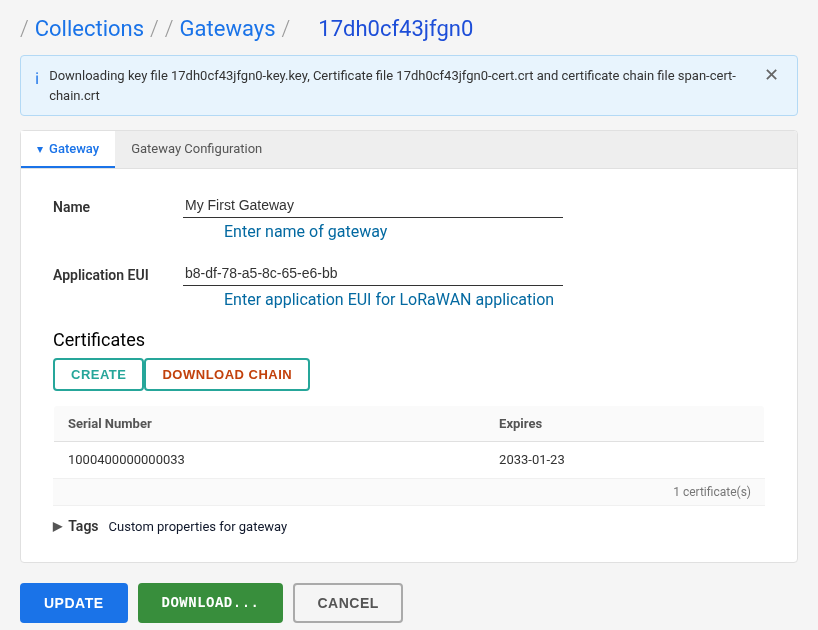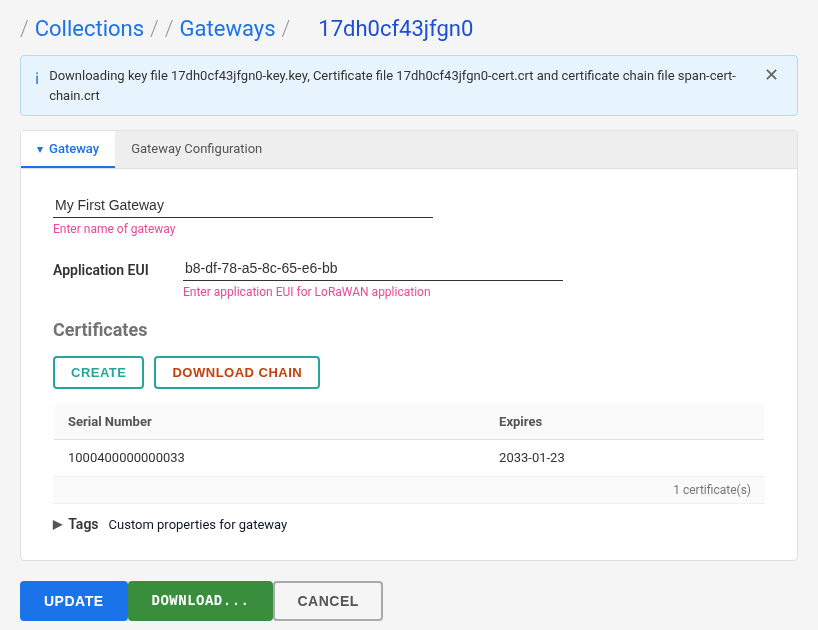--- a/index.html
+++ b/index.html
@@ -121,33 +121,33 @@
       width: 100%;
       border: none;
       border-bottom: 1px solid #333;
       outline: none;
       font-size: 14px;
       padding: 4px 2px;
       background: transparent;
       color: #333;
     }
     .form-hint {
-      font-size: 12px;
-      color: #ec4899;
+      font-size: 16px;
+      color: #0369a1;
       margin-top: 4px;
+      margin-left: 41px;
     }
     .section-title {
       font-size: 18px;
-      font-weight: 700;
-      color: #737373;
-      margin-bottom: 16px;
+      font-weight: 400;
+      color: #000000;
+      margin-bottom: 8px;
     }
     .cert-actions {
       display: flex;
-      gap: 10px;
       margin-bottom: 14px;
     }
     .btn {
       padding: 7px 16px;
       font-size: 13px;
       font-weight: 600;
       border-radius: 4px;
       cursor: pointer;
       border: 2px solid transparent;
       text-transform: uppercase;
@@ -221,20 +221,21 @@
     .tags-toggle .chevron-right {
       font-size: 12px;
       color: #555;
     }
     .tags-description {
       font-size: 13px;
       color: #0f172a;
     }
     .bottom-actions {
       display: flex;
+      gap: 10px;
       margin-top: 10px;
       align-items: flex-end;
     }
     .btn-update {
       background: #1a73e8;
       color: #fff;
       border: 2px solid #1a73e8;
       padding: 10px 22px;
       font-size: 14px;
       font-weight: 600;
@@ -302,20 +303,21 @@
         <span>Gateway</span>
       </div>
       <div class="tab-item">
         <span>Gateway Configuration</span>
       </div>
     </div>
 
     <div class="card-body">
 
       <div class="form-row">
+        <label class="form-label">Name</label>
         <div class="form-field">
           <input type="text" value="My First Gateway" style="">
           <div class="form-hint">Enter name of gateway</div>
         </div>
       </div>
 
       <div class="form-row">
         <label class="form-label">Application EUI</label>
         <div class="form-field">
           <input type="text" value="b8-df-78-a5-8c-65-e6-bb" style="">

